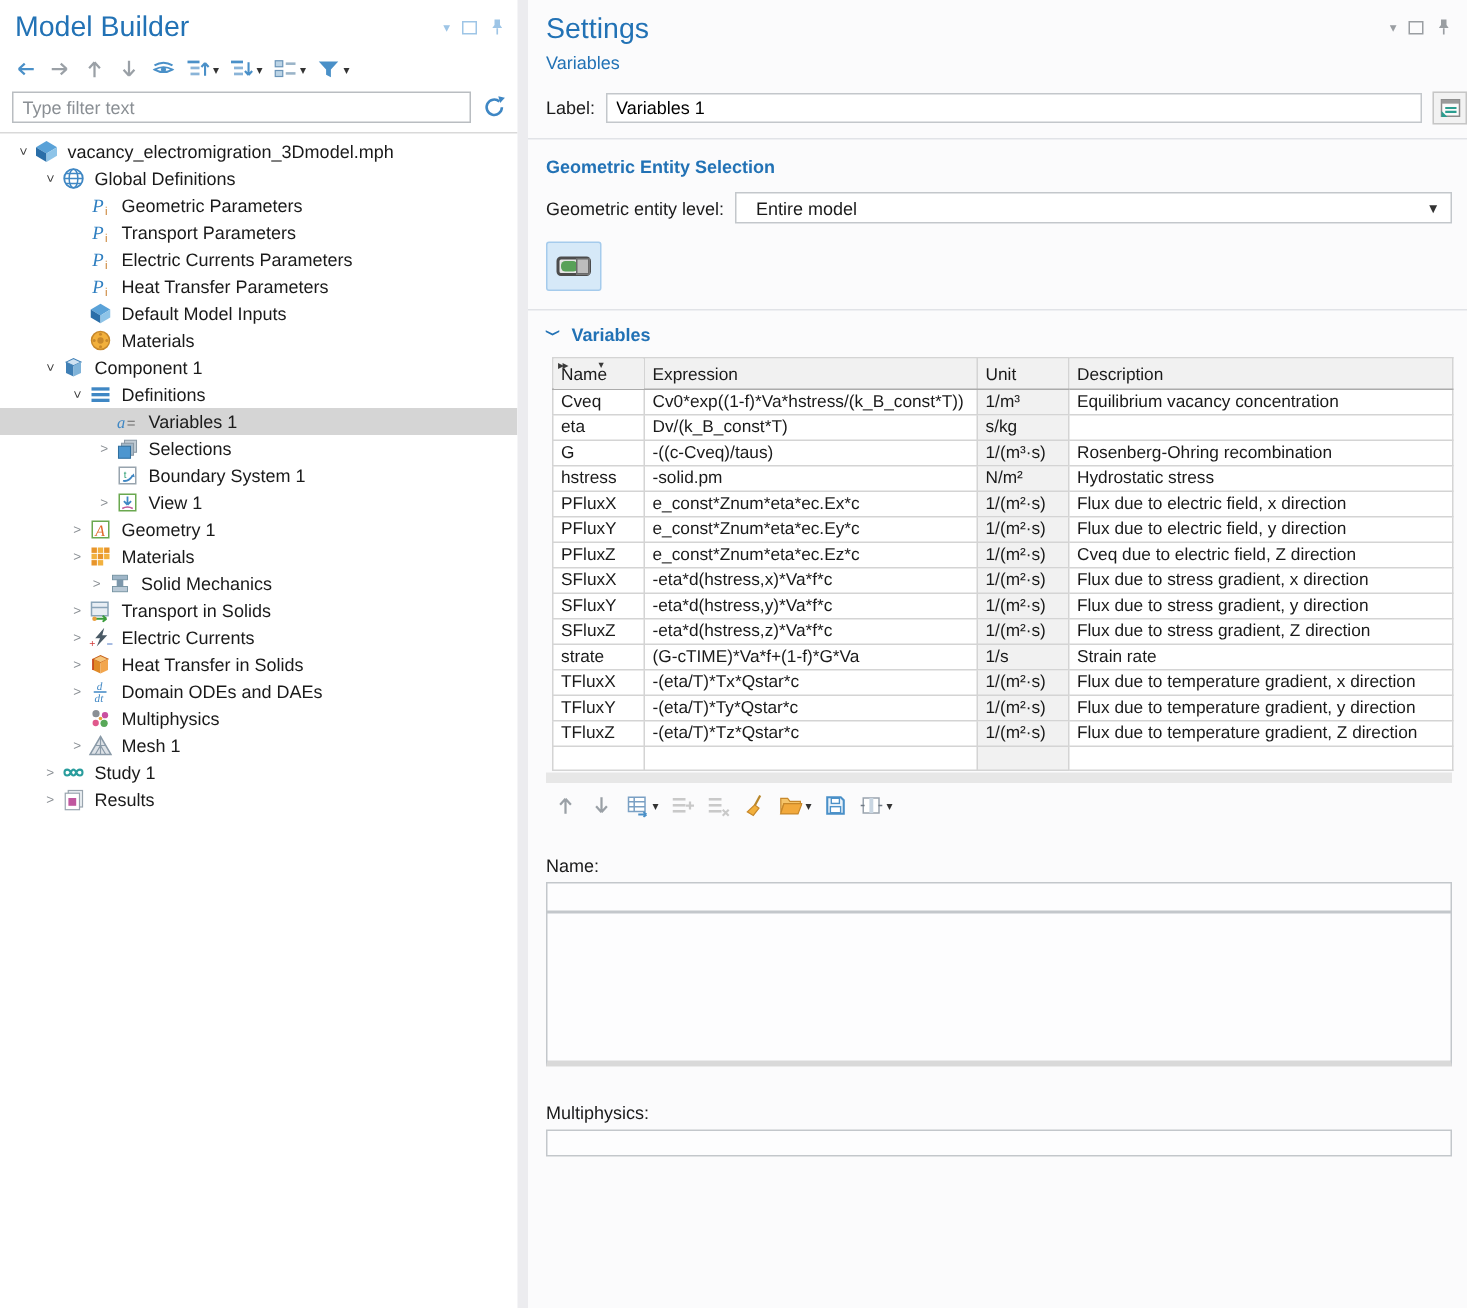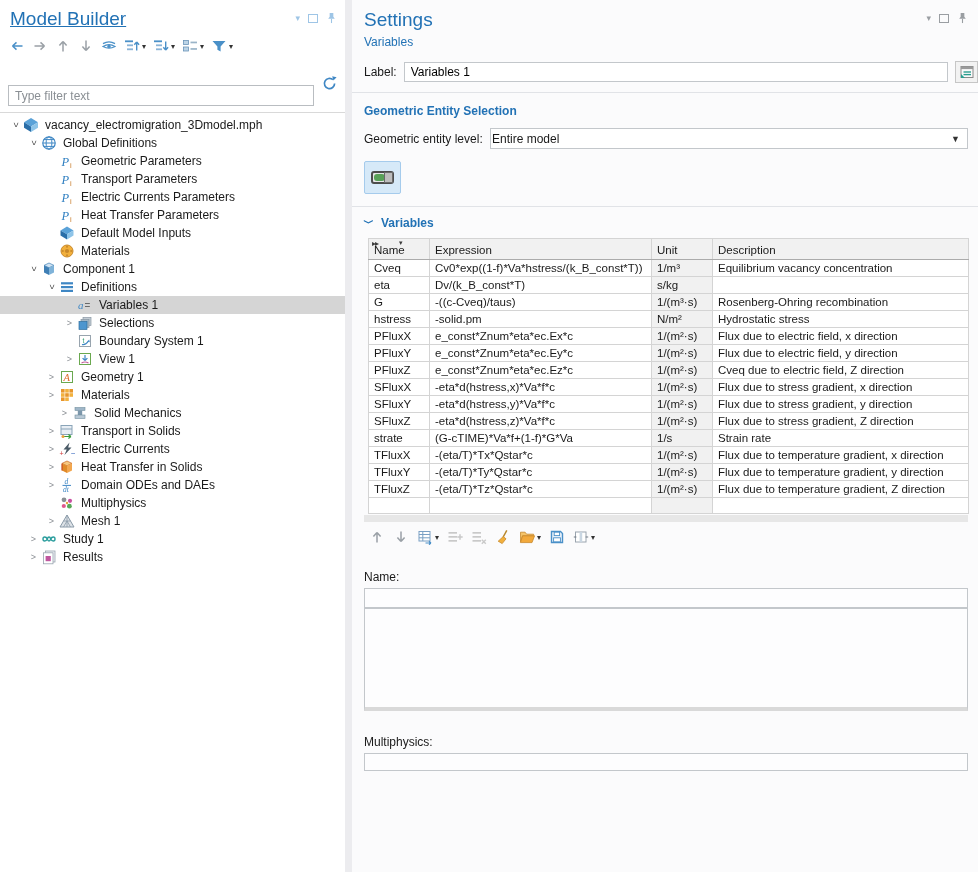--- a/index.html
+++ b/index.html
@@ -8,37 +8,37 @@
     width:978px; height:872px; overflow:hidden;
     font-family:"Liberation Sans", sans-serif; font-size:12px; color:#1a1a1a;
     background:#fff;
   }
   .app { display:flex; width:978px; height:872px; }
 
   
   .left { width:345px; background:#fff; display:flex; flex-direction:column; }
   .splitter { width:7px; background:#ececef; }
   .panel-head { display:flex; align-items:flex-start; padding:8px 8px 0 10px; }
-  .panel-title { font-size:19px; color:#2272b5; line-height:22px;text-decoration:underline; }
+  .panel-title { font-size:19px; color:#2272b5; line-height:22px; }
   .wc { display:flex; gap:8px; align-items:center; margin-left:auto; margin-top:4px; }
   .wc-blue { color:#9ec5e6; } .wc-gray { color:#9a9ea2; }
   .wc .wcaret { font-size:9px; line-height:9px; }
   .wc .wsq { width:10px; height:9px; border:1px solid currentColor; }
   .wc svg { display:block; }
 
   .mb-toolbar { display:flex; align-items:center; gap:5px; padding:7px 8px 5px 8px; }
   .tbtn { display:inline-flex; align-items:center; padding:1px; cursor:default; }
   .tbtn .icon { width:16px; height:16px; display:inline-block; }
   .icon svg { width:100%; height:100%; display:block; }
   .caret { font-size:8px; color:#333; margin-left:2px; }
 
   .filter-row { display:flex; align-items:center; gap:7px; padding:1px 7px 6px 8px; border-bottom:1px solid #d9d9d9; }
   .filter-row input {
     flex:1; height:21px; border:1px solid #b9bdc1; padding:2px 6px;
-    font:12px "Liberation Sans", sans-serif; color:#1a1a1a; outline:none;margin-top:24px;
+    font:12px "Liberation Sans", sans-serif; color:#1a1a1a; outline:none;
   }
   .filter-row input::placeholder { color:#8a8f94; }
   .refresh { width:17px; height:17px; display:inline-block; }
 
   .tree { flex:1; overflow:hidden; padding-top:3px;text-align:center; }
   .tree-row { height:18px; display:flex; align-items:center; white-space:nowrap; cursor:default; }
   .tree-row.selected { background:#d5d5d5; }
   .chev { width:15px; flex:0 0 15px; text-align:center; font-size:9px; }
   .chev.col::before { content:">"; color:#8a8f94; display:inline-block; }
   .chev.exp::before { content:">"; color:#3a3a3a; display:inline-block; transform:rotate(90deg); }
@@ -58,21 +58,21 @@
     font:12px "Liberation Sans", sans-serif; outline:none;
   }
   .icon-btn { width:23px; height:22px; border:1px solid #c6c6c6; background:#f2f2f2;
     display:flex; align-items:center; justify-content:center; }
   .icon-btn .icon { width:16px; height:16px; }
   .divider { border:none; border-top:1px solid #e1e3e7; margin:0; }
   .section-title { color:#2272b5; font-weight:bold; font-size:12px; padding:11px 12px 8px 12px; }
   .ges-row { display:flex; align-items:center; padding:2px 10px 2px 12px; }
   .ges-row .ges-label { width:126px; flex:0 0 126px; }
   .combo { flex:1; height:21px; border:1px solid #c3c7cb; background:#fff;
-    display:flex; align-items:center; padding:0 7px 0 1px; }
+    display:flex; align-items:center; padding:0 7px 0 13px; }
   .combo .combo-arrow { margin-left:auto; font-size:9px; color:#333; }
   .toggle-btn { width:37px; height:33px; margin:10px 12px 12px 12px; background:#d6e9f8;
     border:1px solid #a5cbec; border-radius:2px; display:flex; align-items:center; justify-content:center; }
   .switch { width:23px; height:13px; border:2px solid #4c4c4c; border-radius:3px; background:#e6e6e6; position:relative; }
   .switch .on { position:absolute; left:1px; top:1px; width:11px; height:7px; background:#58a158; border-radius:3px; }
   .switch .knob { position:absolute; right:-1px; top:-1px; width:9px; height:11px; background:#bdbdbd; border:1px solid #6a6a6a; }
 
   .sec-head { display:flex; align-items:center; padding:9px 12px 8px 12px; }
   .sec-head .chevb { font-size:9px; color:#2272b5; display:inline-block; transform:rotate(90deg); width:10px; }
   .sec-head .sec-title { color:#2272b5; font-weight:bold; margin-left:7px; }

